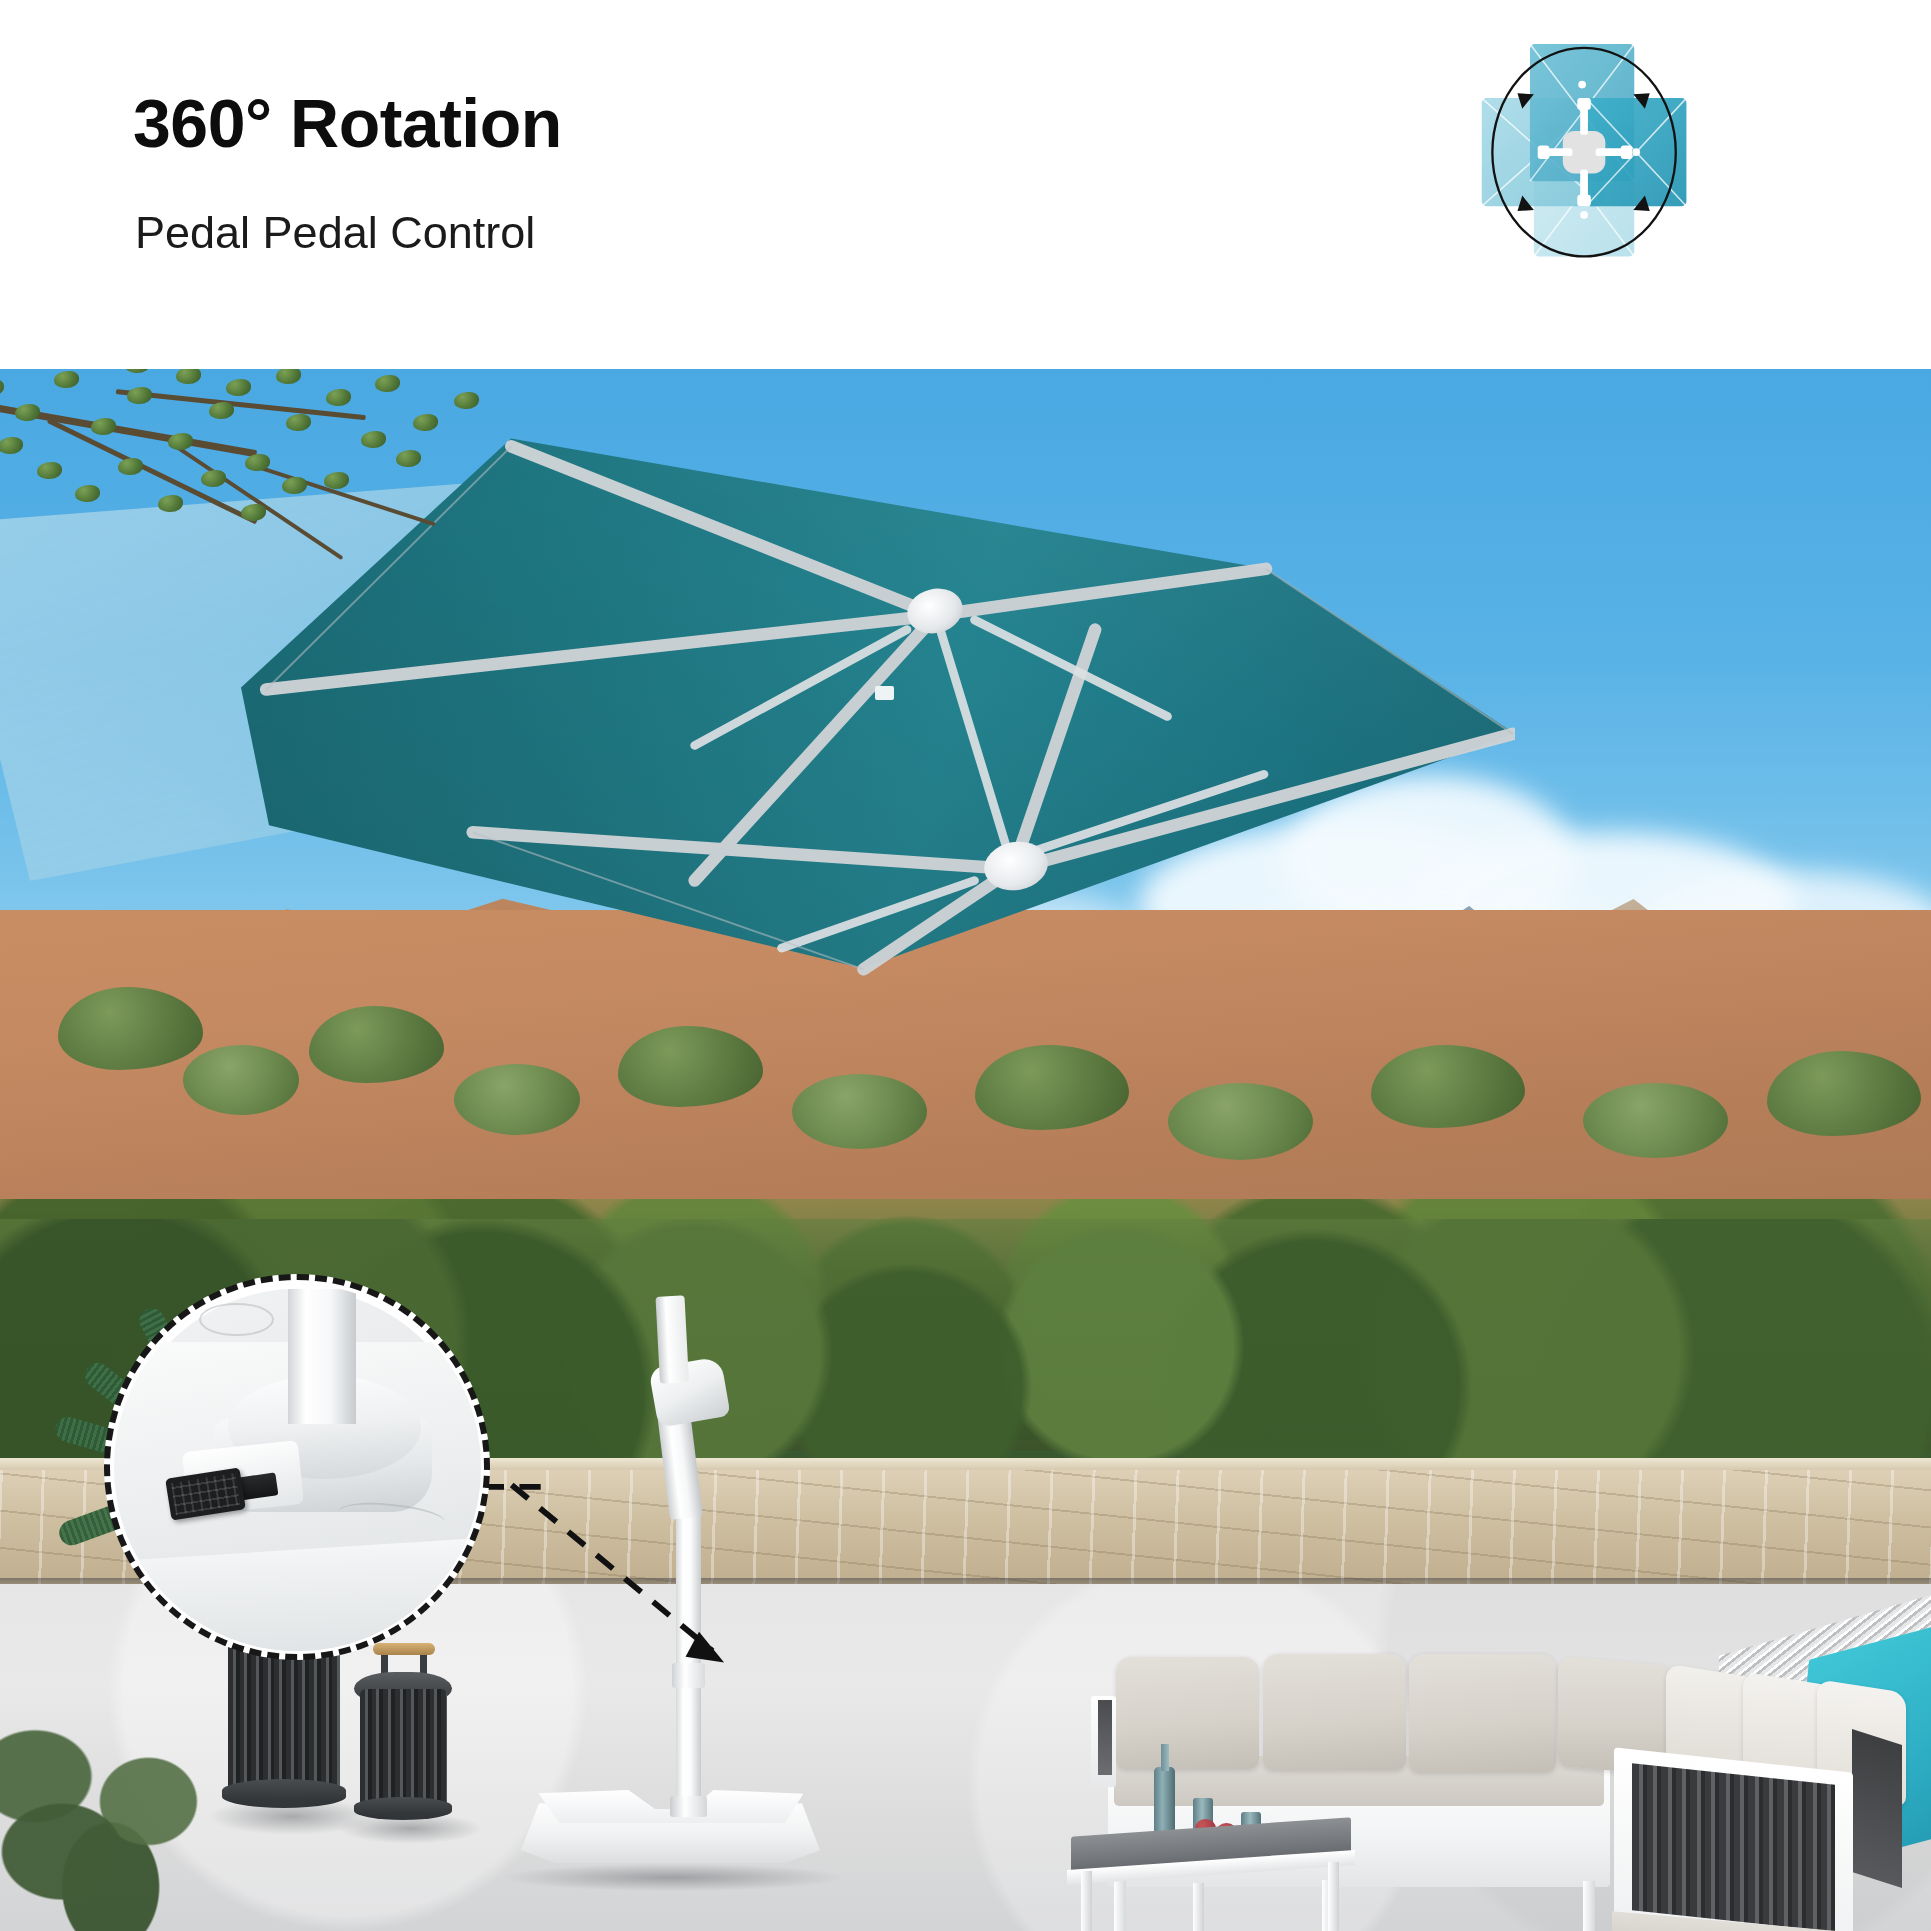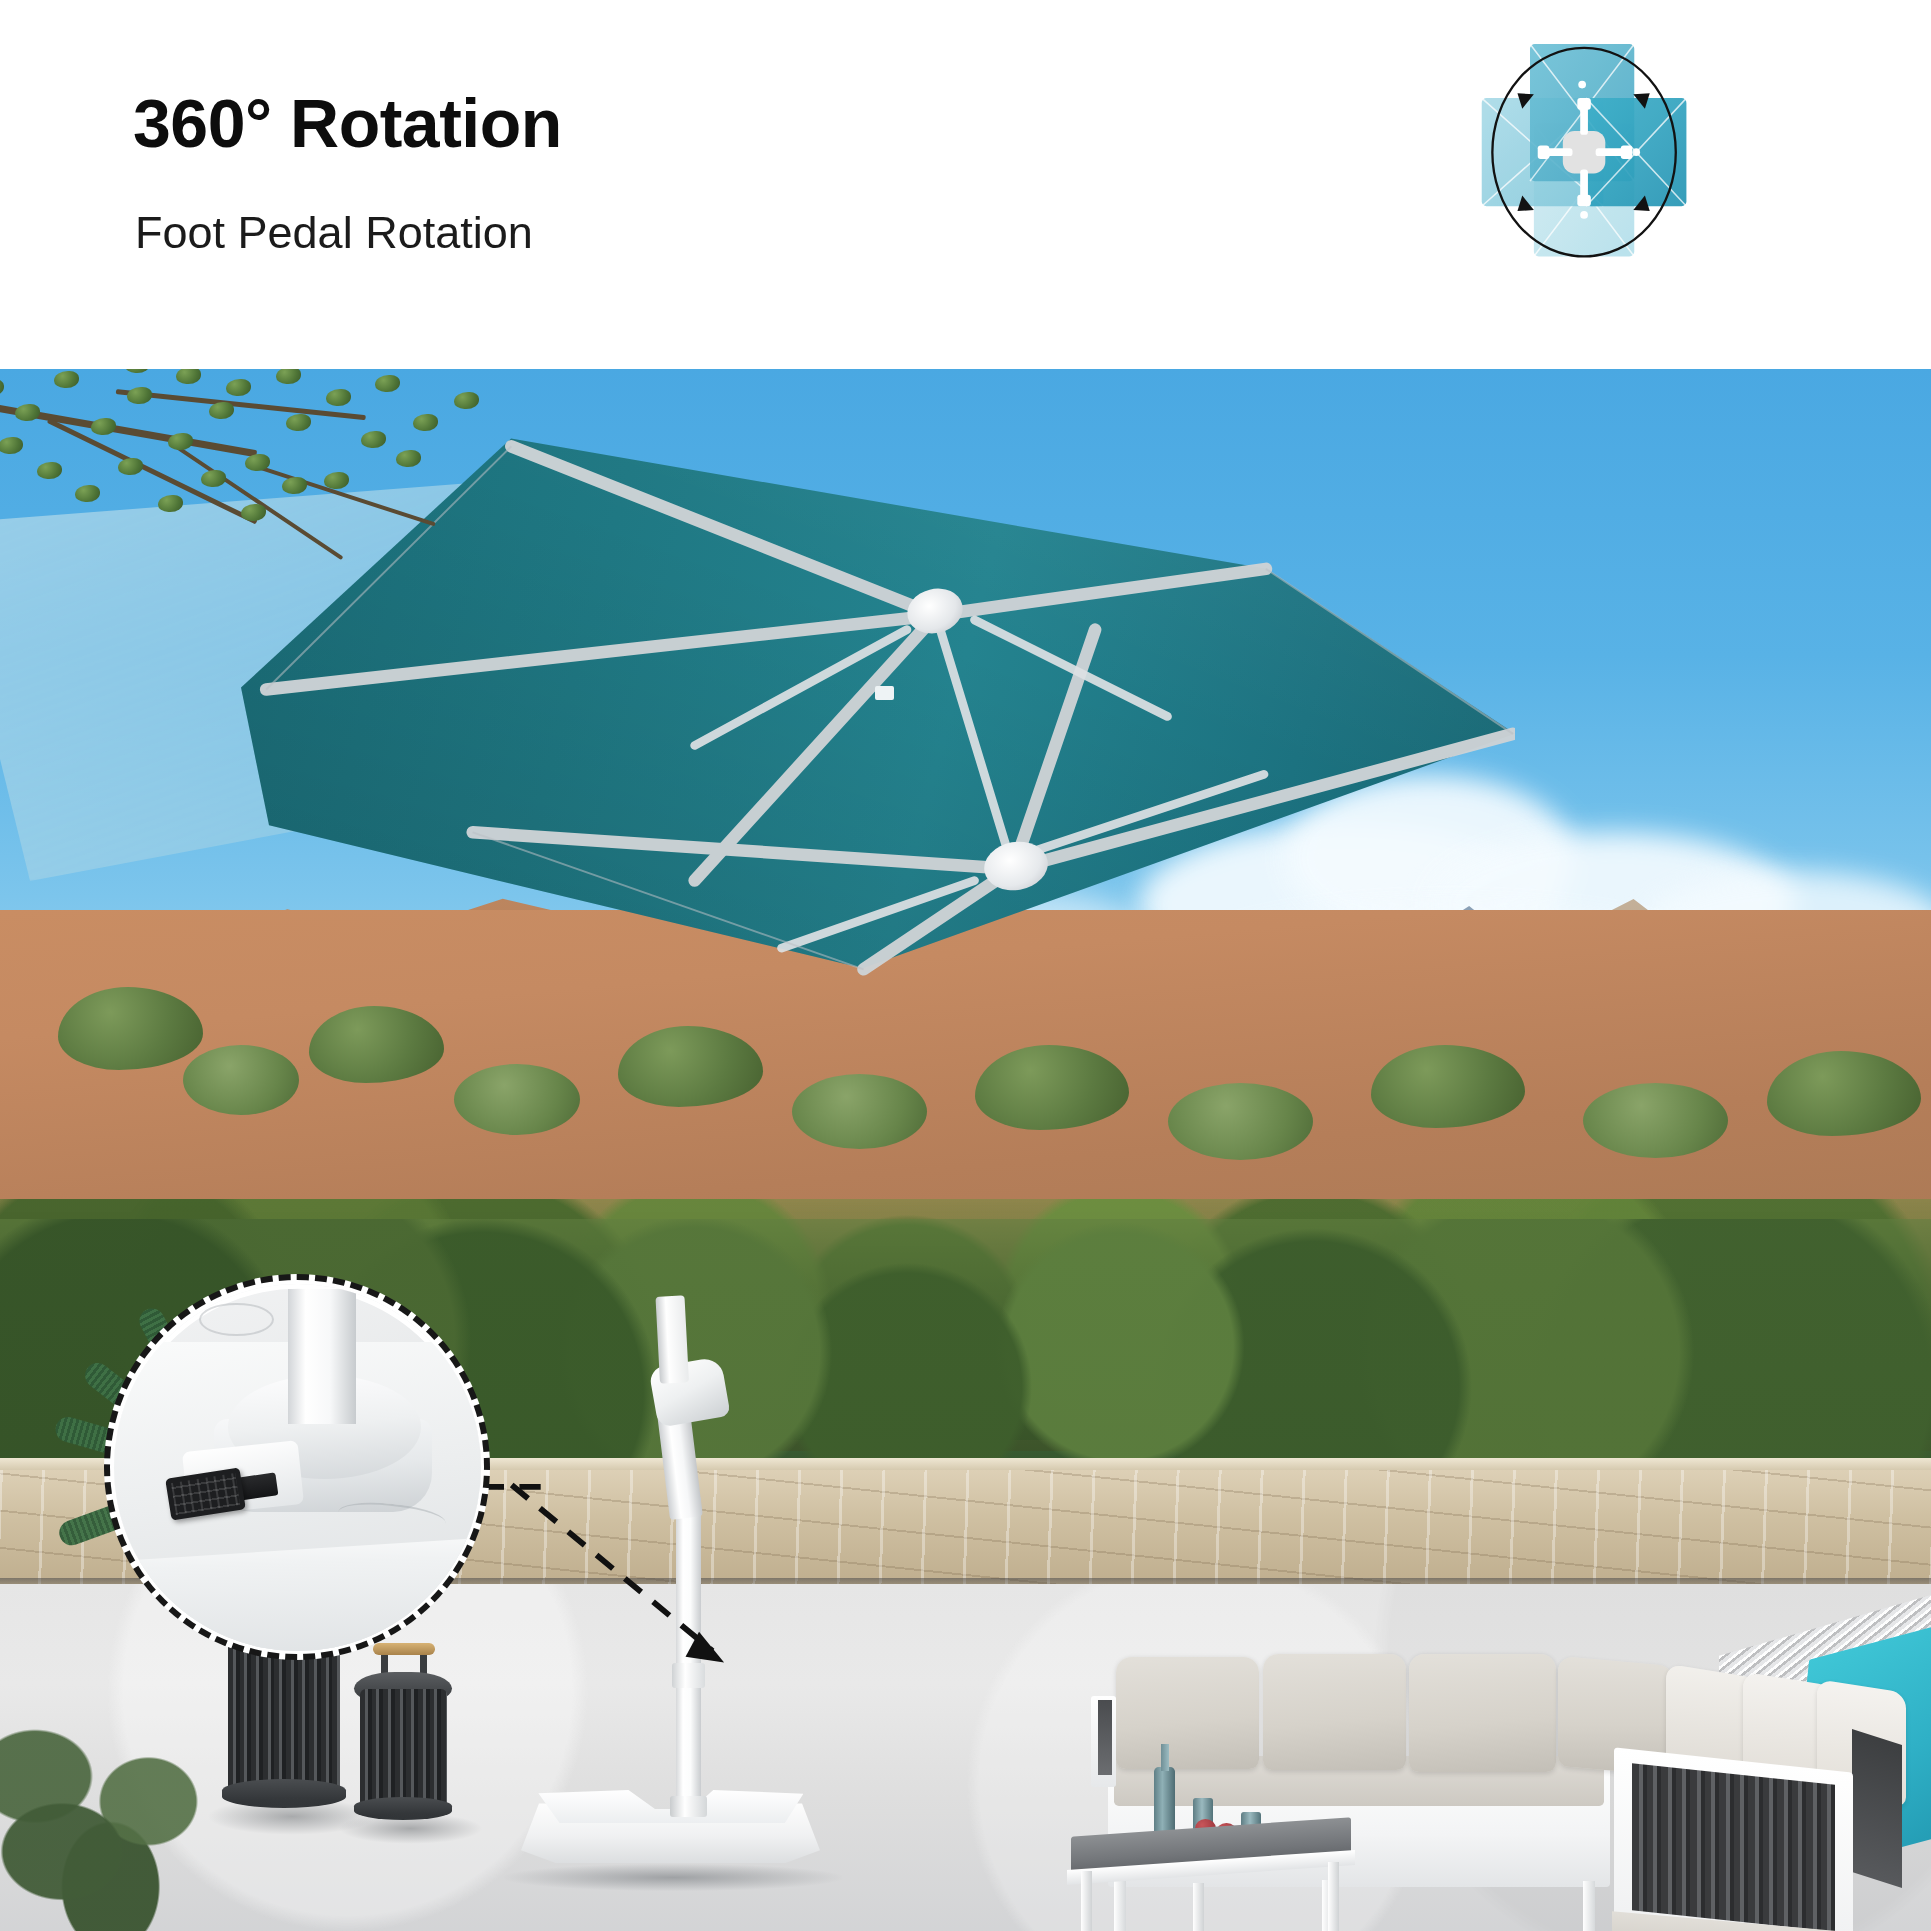--- a/index.html
+++ b/index.html
@@ -299,21 +299,21 @@
       display:flex; align-items:center; justify-content:center; }
   .pill span { font-size:49px; font-weight:bold; color:#0c0c0c; letter-spacing:0px; white-space:nowrap; }
 </style>
 </head>
 <body>
 
 <div id="page">
 
   <div class="header">
     <div class="headline">360° Rotation</div>
-    <div class="subhead">Foot Pedal Rotation</div>
+    <div class="subhead">Pedal Pedal Control</div>
 
     <div class="rot-icon">
       <svg viewBox="0 0 300 290" xmlns="http://www.w3.org/2000/svg">
         <defs>
           <linearGradient id="gTop" x1="0" y1="0" x2="1" y2="1">
             <stop offset="0" stop-color="#6cc0d6"></stop>
               <stop offset="1" stop-color="#4aa8c4"></stop>
           </linearGradient>
           <linearGradient id="gLeft" x1="0" y1="0" x2="1" y2="1">
             <stop offset="0" stop-color="#a3d8e6"></stop>

